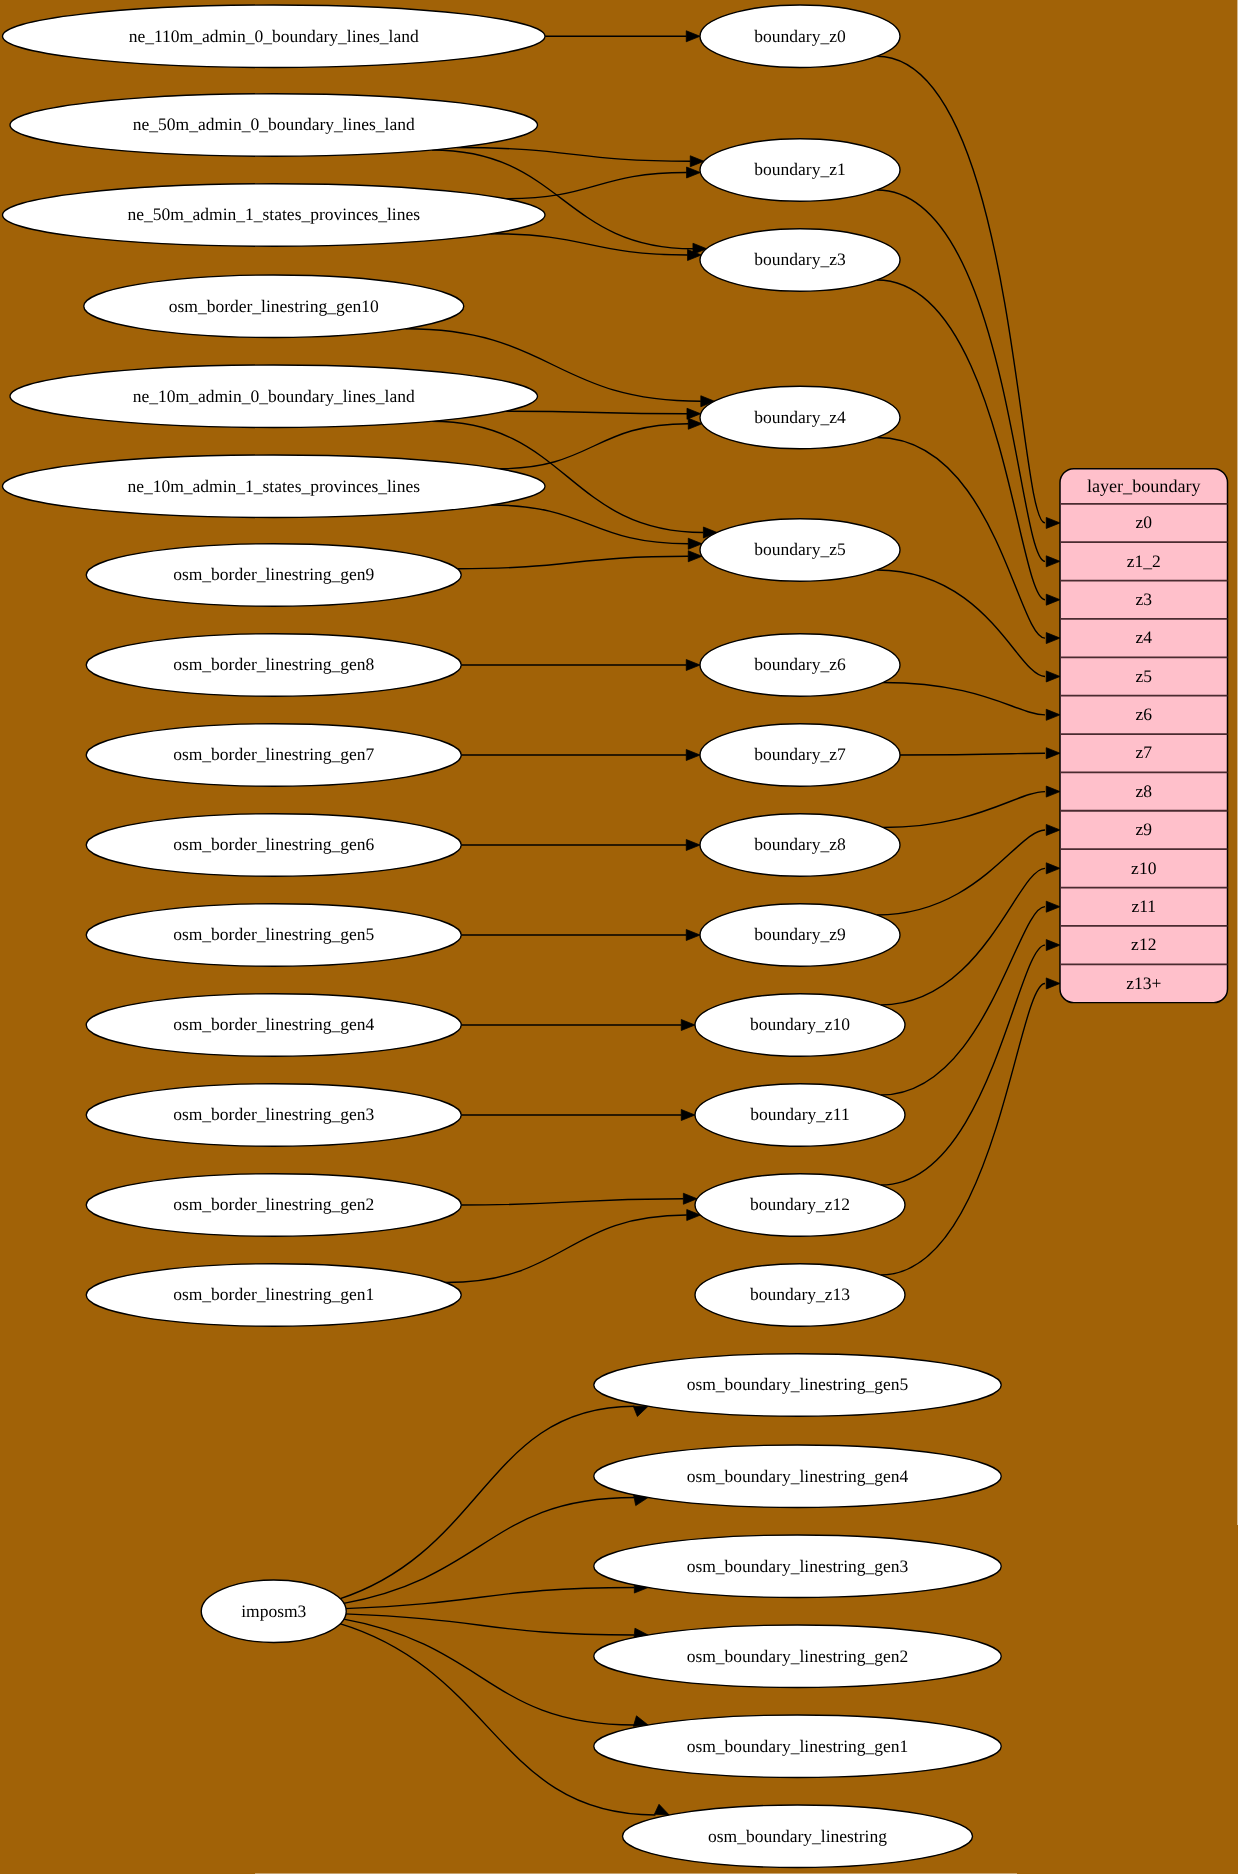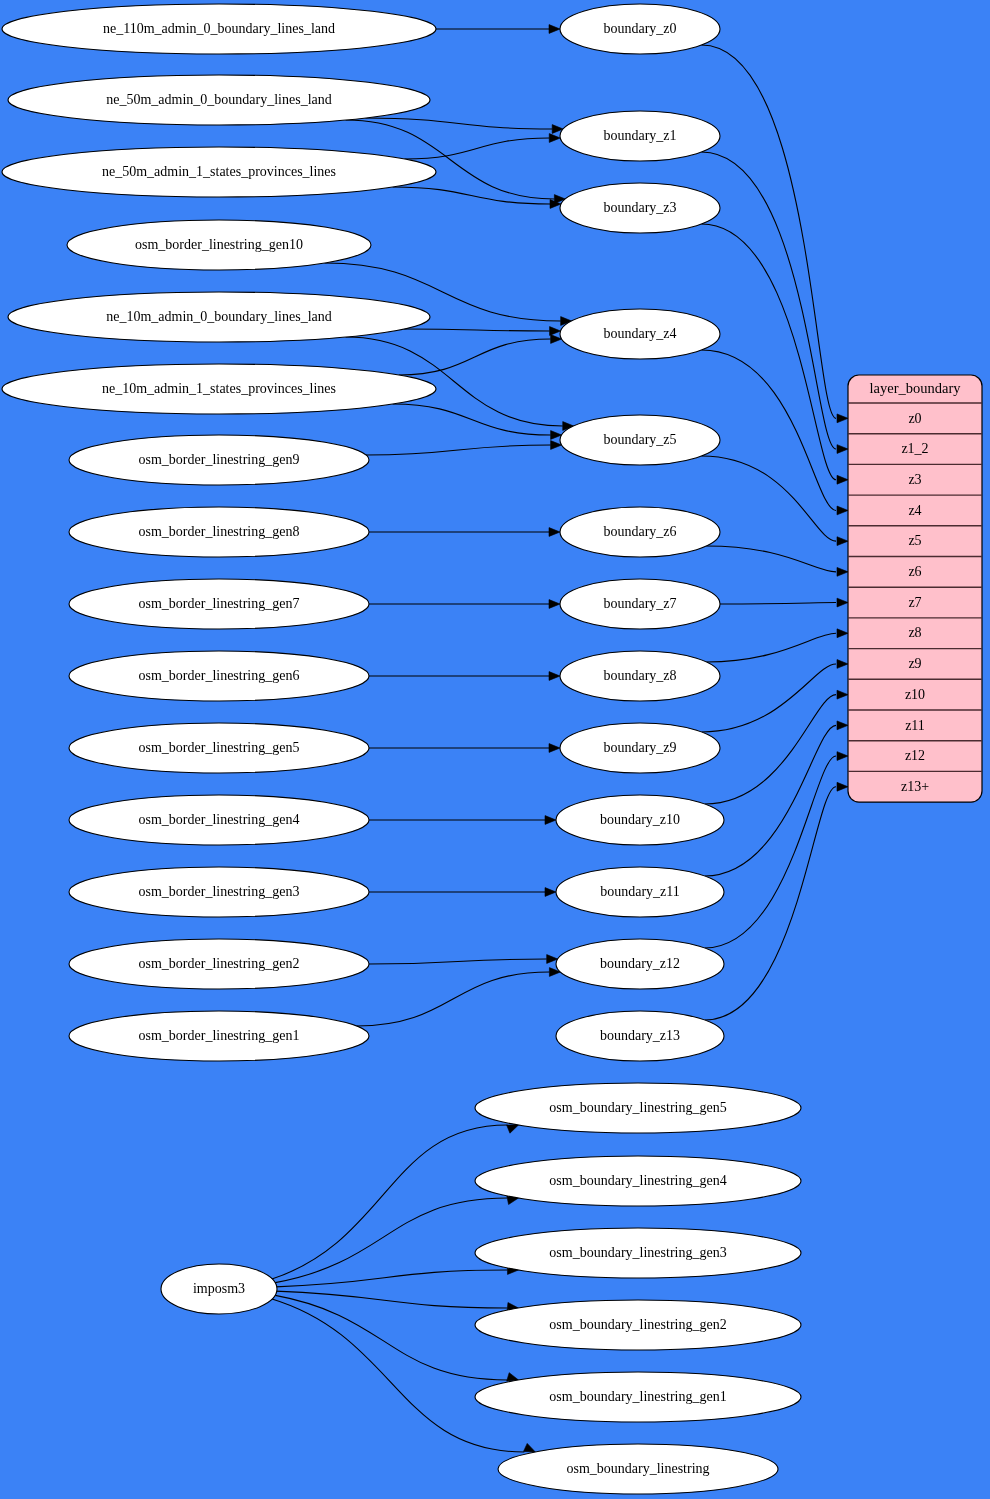--- a/index.html
+++ b/index.html
@@ -7,21 +7,21 @@
     padding: 0;
     background: #ffffff;
   }
   body {
     font-family: "Liberation Serif", "DejaVu Serif", serif;
   }
   #canvas {
     position: relative;
     width: 990px;
     height: 1499px;
-    background: #3b82f6;
+    background: #a16207;
     overflow: hidden;
   }
   #graph-svg {
     position: absolute;
     left: 0;
     top: 0;
     width: 990px;
     height: 1499px;
   }
   .node-ellipse {

